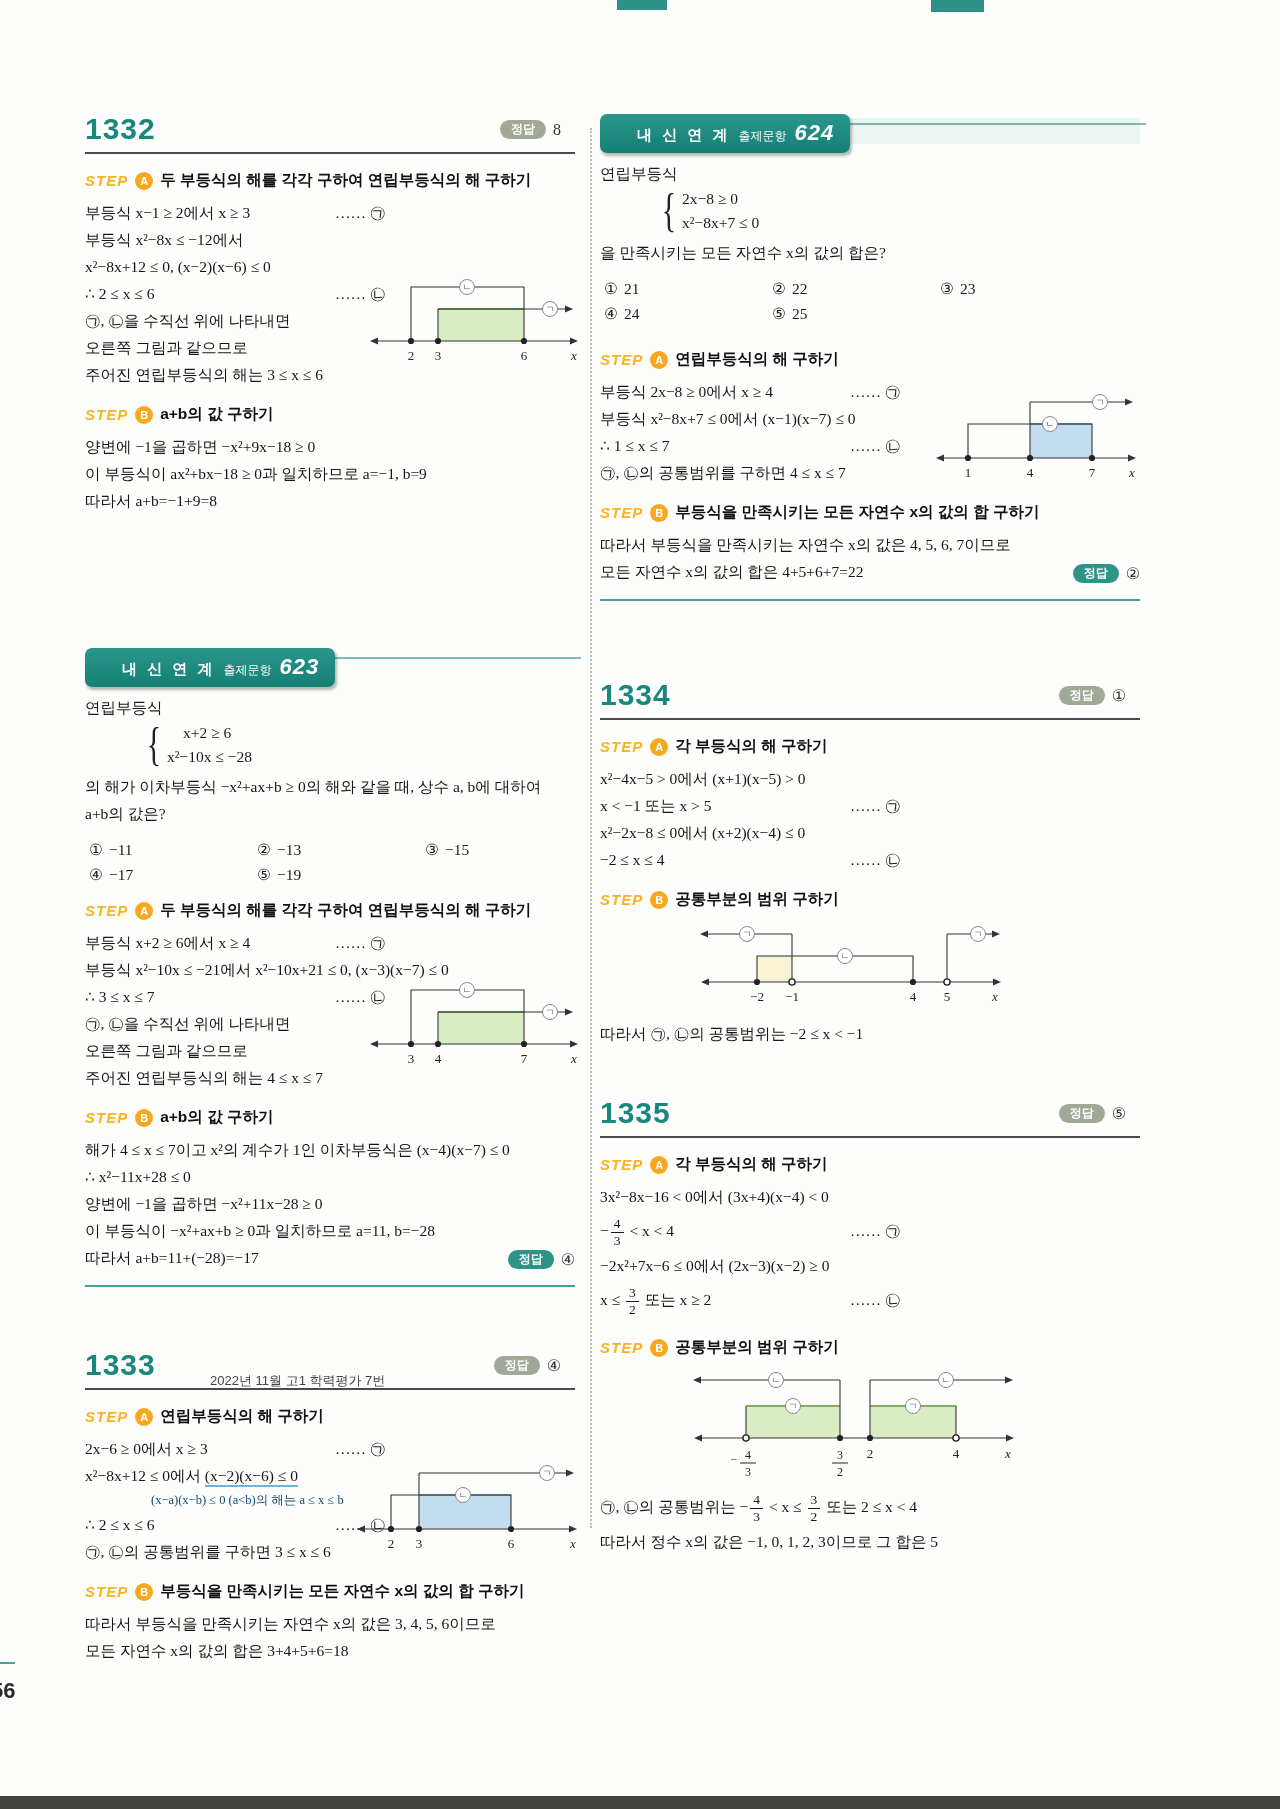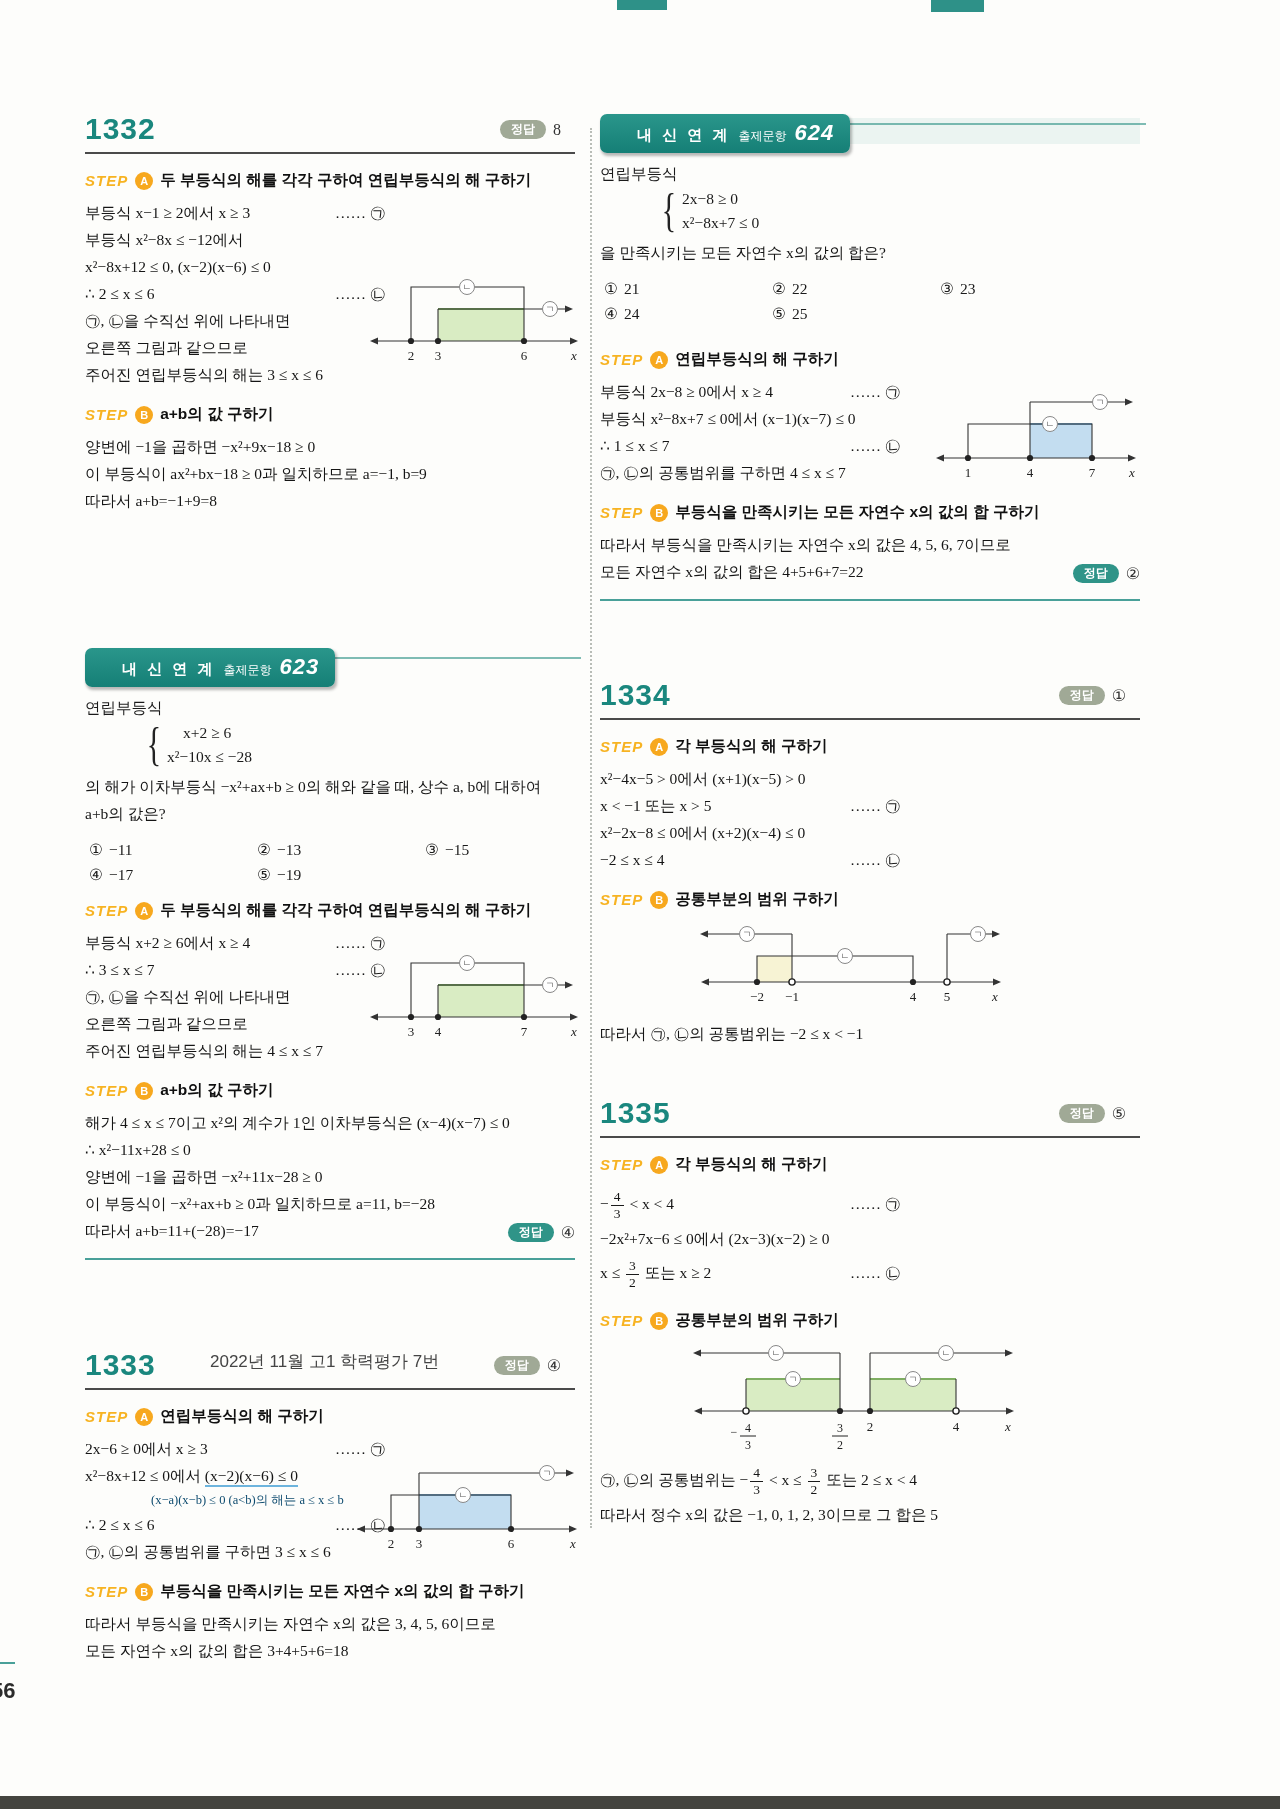--- a/index.html
+++ b/index.html
@@ -15,21 +15,21 @@
   #col-left  { left: 85px;  width: 490px; }
   #col-right { left: 600px; width: 540px; }
   section { position: absolute; width: 100%; }
 
   
   .phead { position: relative; height: 38px; }
   .pnum {
     font-size: 30px; font-weight: bold; color: #1a877e;
     letter-spacing: 1px; font-family: "Liberation Sans", sans-serif;
   }
-  .psrc { position:absolute; left:125px; top:2px; font-size:17px; color:#444; }
+  .psrc { position:absolute; left:125px; top:24px; font-size:13px; color:#444; }
   .phead .badge { position: absolute; right: 14px; top: 8px; }
   .hrule { border: none; border-top: 2px solid #4a4a4a; margin: 2px 0 0 0; }
 
   .badge { display: inline-flex; align-items: center; gap: 7px; }
   .pill {
     display: inline-block; background: #a0a996; color: #fff;
     font-size: 12px; font-weight: bold; padding: 2px 11px 3px;
     border-radius: 10px; line-height: 1.2; white-space: nowrap; text-align: center;
   }
   .pill.teal { background: #2f9488; }
@@ -286,20 +286,24 @@
       <span class="step-circle">A</span>
       <span class="step-title">두 부등식의 해를 각각 구하여 연립부등식의 해 구하기</span>
     </div>
     <div>
 
         <div class="mline">
           <span>부등식 x+2 ≥ 6에서 x ≥ 4</span>
           <span class="mtag">…… ㉠</span>
         </div>
 
+        <div class="mline">
+          <span>부등식 x²−10x ≤ −21에서 x²−10x+21 ≤ 0, (x−3)(x−7) ≤ 0</span>
+          <span class="mtag"></span>
+        </div>
 
         <div class="mline">
           <span>∴ 3 ≤ x ≤ 7</span>
           <span class="mtag">…… ㉡</span>
         </div>
       </div>
     <div class="rel">
       <div>
 
           <div class="mline">
@@ -648,20 +652,23 @@
         <span class="pill">정답</span>
         <span class="bval">⑤</span>
       </span>
     </div>
     <hr class="hrule">
 
     <div class="step-row">
       <span class="step-word">STEP</span>
       <span class="step-circle">A</span>
       <span class="step-title">각 부등식의 해 구하기</span>
+    </div>
+    <div class="mline">
+      <span>3x²−8x−16 &lt; 0에서 (3x+4)(x−4) &lt; 0</span>
     </div>
     <div class="mline fline">
       <span>−</span><span class="frac">
           <span class="fn">4</span>
           <span class="fd">3</span>
         </span><span> &lt; x &lt; 4</span>
       <span class="mtag">…… ㉠</span>
     </div>
     <div class="mline">
       <span>−2x²+7x−6 ≤ 0에서 (2x−3)(x−2) ≥ 0</span>

